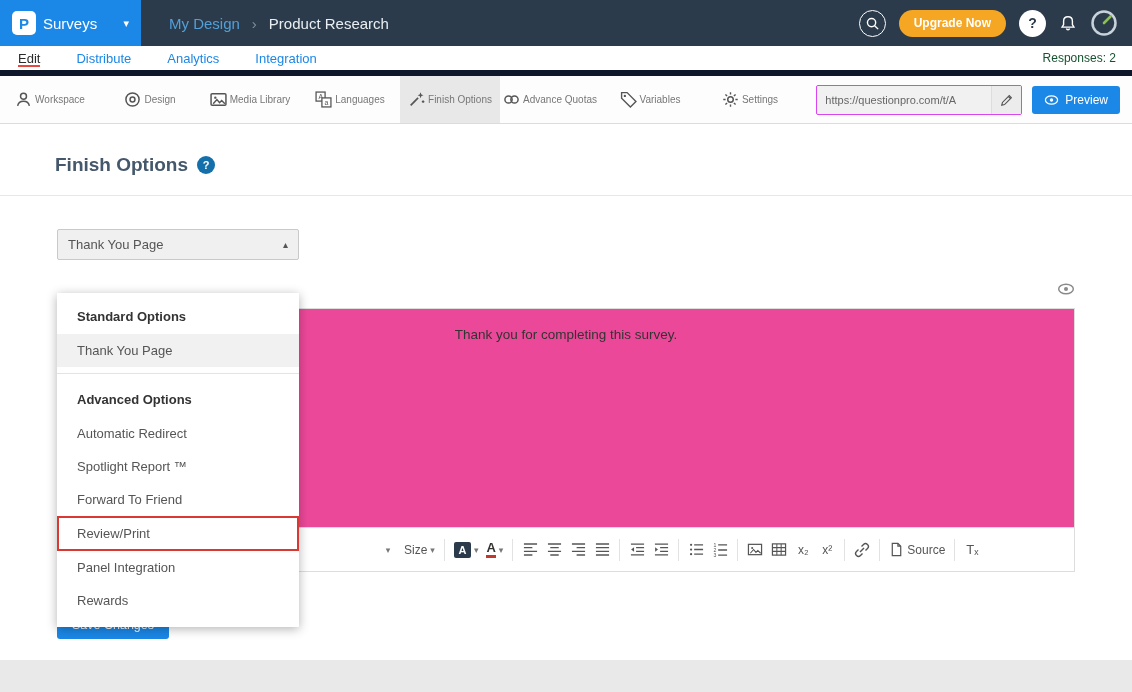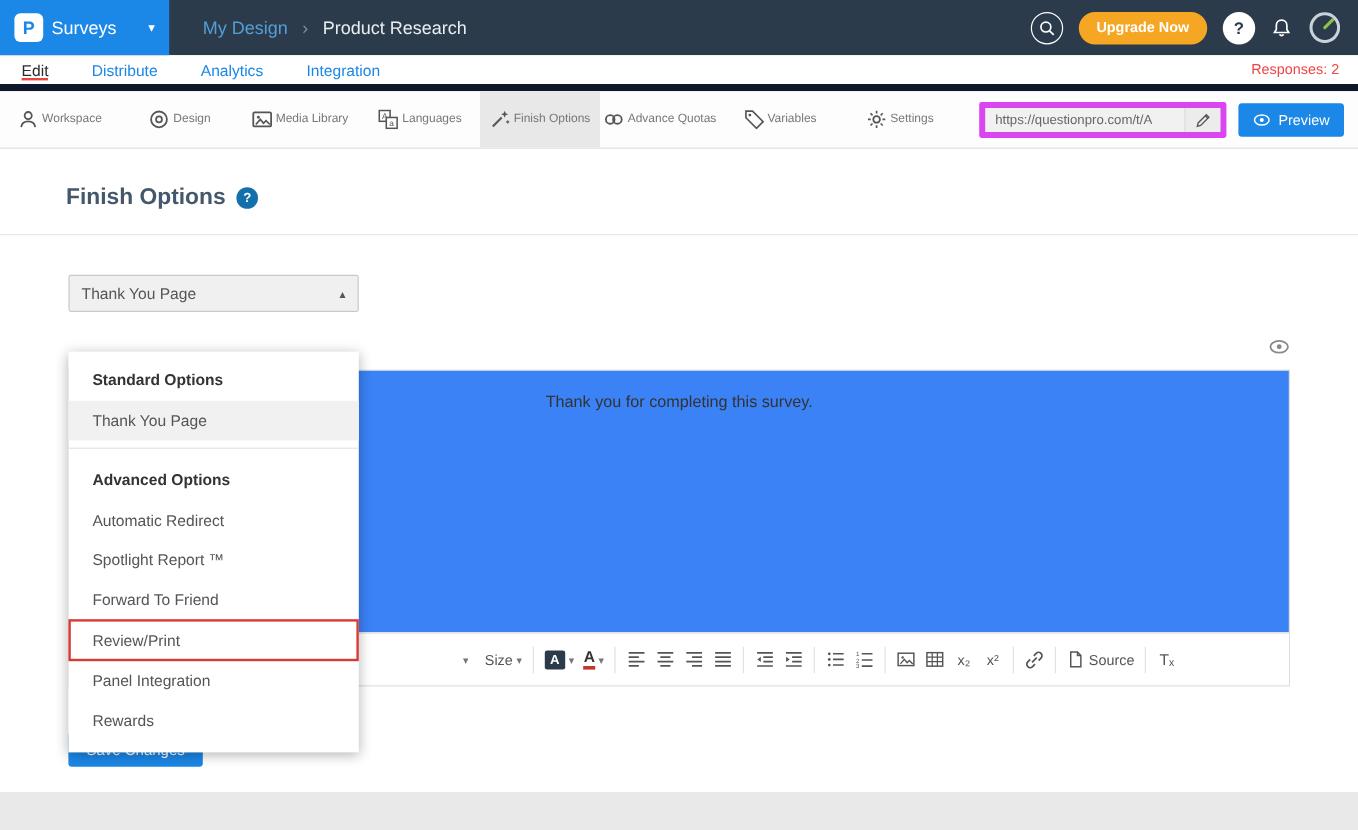--- a/index.html
+++ b/index.html
@@ -22,28 +22,28 @@
   .upgrade-btn { background:#f5a623; color:#fff; border:none; border-radius:14px; padding:0 15px; height:27px; font-size:12px; font-weight:bold; cursor:pointer; font-family:inherit; }
   .help-circle { width:27px; height:27px; background:#fff; border-radius:50%; display:flex; align-items:center; justify-content:center; color:#2c3b4b; font-weight:bold; font-size:14px; cursor:pointer; }
   .bell-btn { cursor:pointer; }
   .gauge-btn { cursor:pointer; }
 
   
   .tabs { height:30px; background:#fff; display:flex; align-items:center; padding-left:18px; gap:36px; border-bottom:6px solid #0f172a; }
   .tab { font-size:13px; color:#1b87e6; cursor:pointer; height:100%; display:flex; align-items:center; position:relative; }
   .tab.active { color:#2b2b2b; }
   .tab.active::after { content:""; position:absolute; left:0; right:0; bottom:3px; height:2px; background:#e8473f; }
-  .responses { margin-left:auto; margin-right:16px; font-size:12px; color:#ef4444; }
+  .responses { margin-left:auto; margin-right:16px; font-size:12px; color:#14532d; }
 
   
   .ribbon { height:48px; background:#fdfdfd; border-bottom:1px solid #dcdcdc; display:flex; align-items:stretch; }
   .ribbon-item { width:100px; display:flex; flex-direction:row; align-items:center; justify-content:center; gap:3px; cursor:pointer; }
   .ribbon-item .lbl { font-size:10px; color:#777; white-space:nowrap; }
   .ribbon-item.active { background:#e8e8e8; }
-  .url-group { margin-left:auto; align-self:center; display:flex; align-items:center; height:30px; width:206px; background:#f1f1f1; border:5px solid #d946ef; border-radius:2px; overflow:hidden; }
+  .url-group { margin-left:auto; align-self:center; display:flex; align-items:center; height:30px; width:206px; background:#f1f1f1; border:1px solid #d946ef; border-radius:2px; overflow:hidden; }
   .url-input { flex:1; min-width:0; border:none; background:transparent; font-size:11px; color:#666; padding:0 8px; font-family:inherit; outline:none; }
   .url-edit { width:30px; height:100%; border-left:1px solid #ddd; display:flex; align-items:center; justify-content:center; cursor:pointer; background:#ececec; flex:none; }
   .preview-btn { align-self:center; margin:0 12px 0 10px; background:#1b87e6; color:#fff; border:none; border-radius:3px; height:28px; padding:0 12px; font-size:12px; display:flex; align-items:center; gap:6px; cursor:pointer; font-family:inherit; }
 
   
   .content { background:#fff; height:536px; }
   .page-head { display:flex; align-items:center; gap:9px; padding:30px 0 19px 55px; }
   .page-title { font-size:19px; color:#44576b; }
   .title-help { width:18px; height:18px; border-radius:50%; background:#1470ab; color:#fff; font-size:11px; font-weight:bold; display:flex; align-items:center; justify-content:center; cursor:pointer; flex:none; }
   .divider { border-bottom:1px solid #e7e7e7; }
@@ -56,21 +56,21 @@
   .dd-header { font-size:13px; font-weight:bold; color:#333; padding:12px 20px 10px; }
   .dd-item { font-size:13px; color:#555; padding:9px 20px; cursor:pointer; }
   .dd-item.selected { background:#f1f1f1; }
   .dd-item.annotated { border:2px solid #d83a33; padding:8px 18px; }
   .dd-sep { height:1px; background:#e3e3e3; margin:6px 0; }
 
   .eye-row { display:flex; justify-content:flex-end; margin-top:22px; height:16px; }
   .eye-btn { cursor:pointer; }
 
   .editor { margin-top:10px; border:1px solid #ddd; }
-  .editor-body { height:218px; background:#3b82f6; text-align:center; padding-top:18px; font-size:13.5px; color:#333; cursor:text; }
+  .editor-body { height:218px; background:#ec4899; text-align:center; padding-top:18px; font-size:13.5px; color:#333; cursor:text; }
   .editor-toolbar { height:44px; background:#fff; border-top:1px solid #ddd; display:flex; align-items:center; padding-left:318px; }
   .et-btn { height:26px; min-width:24px; display:flex; align-items:center; justify-content:center; gap:3px; padding:0 4px; cursor:pointer; color:#555; font-size:12px; border-radius:2px; }
   .et-sep { width:1px; height:22px; background:#e2e2e2; margin:0 5px; }
   .bg-a { width:17px; height:16px; background:#2c3b4b; color:#fff; font-size:11px; font-weight:bold; display:flex; align-items:center; justify-content:center; border-radius:2px; }
   .txt-a { font-size:13px; font-weight:bold; color:#333; border-bottom:3px solid #c0392b; line-height:1; padding-bottom:1px; }
   .combo-caret { font-size:9px; color:#777; }
   .tx-glyph { font-size:13px; }
 
   .save-btn { margin-top:38px; background:#1b87e6; border:none; color:#fff; font-size:12.5px; height:29px; padding:0 15px; border-radius:3px; cursor:pointer; font-family:inherit; }
 </style>

